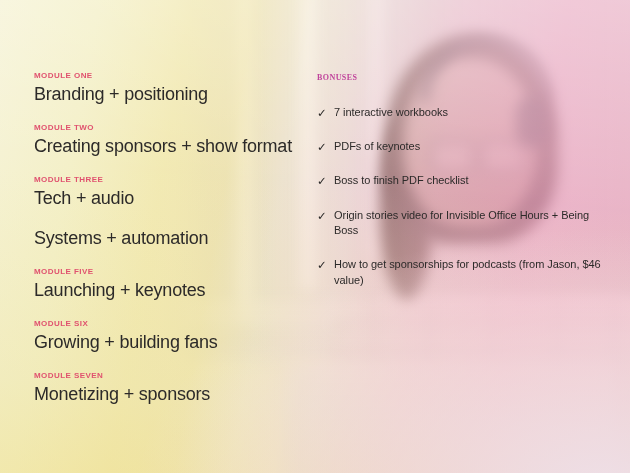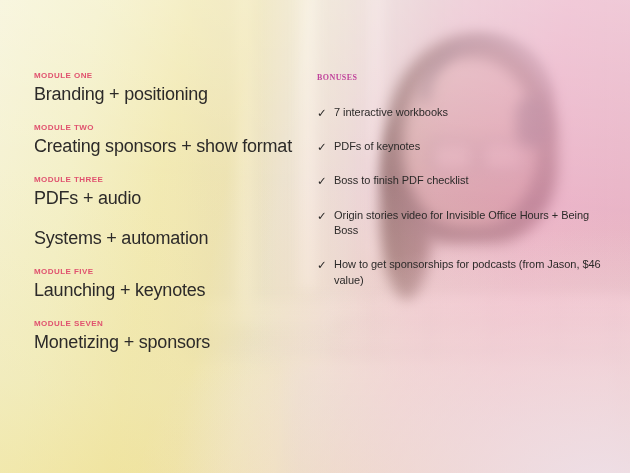--- a/index.html
+++ b/index.html
@@ -256,32 +256,36 @@
         <div class="module-title">Branding + positioning</div>
       </div>
 
       <div class="module">
         <div class="eyebrow">MODULE TWO</div>
         <div class="module-title">Creating sponsors + show format</div>
       </div>
 
       <div class="module">
         <div class="eyebrow">MODULE THREE</div>
-        <div class="module-title">PDFs + audio</div>
+        <div class="module-title">Tech + audio</div>
       </div>
 
       <div class="module">
         <div class="module-title">Systems + automation</div>
       </div>
 
       <div class="module">
         <div class="eyebrow">MODULE FIVE</div>
         <div class="module-title">Launching + keynotes</div>
       </div>
 
+      <div class="module">
+        <div class="eyebrow">MODULE SIX</div>
+        <div class="module-title">Growing + building fans</div>
+      </div>
 
       <div class="module">
         <div class="eyebrow">MODULE SEVEN</div>
         <div class="module-title">Monetizing + sponsors</div>
       </div>
 
     </div>
 
     <div class="col col-bonuses">
 

